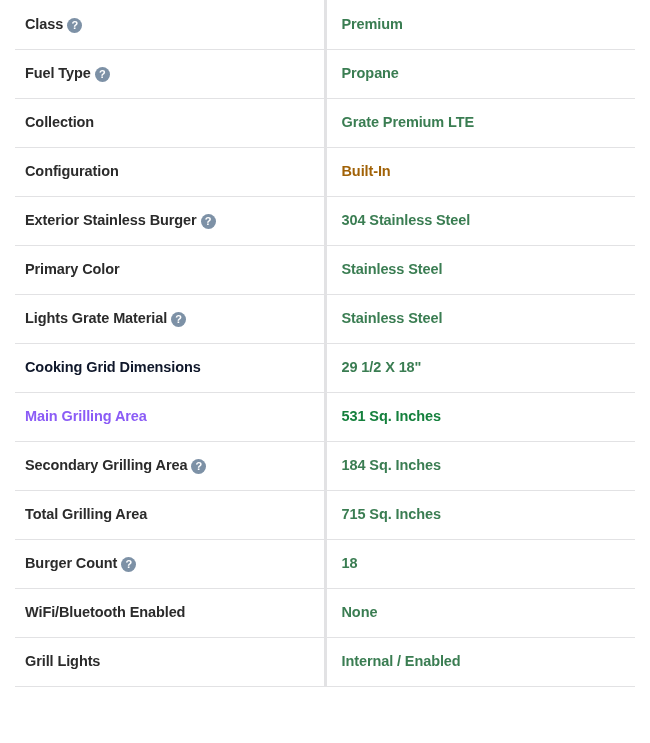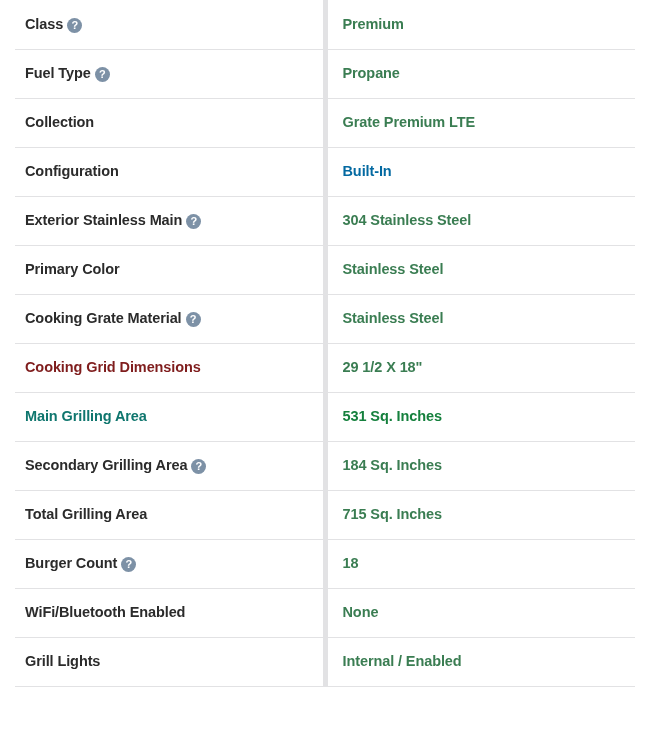--- a/index.html
+++ b/index.html
@@ -41,21 +41,21 @@
   .cell-label {
     width: 325px;
     padding-left: 25px;
     padding-right: 8px;
   }
 
   .cell-value {
     width: 310px;
     padding-left: 15px;
     padding-right: 15px;
-    border-left: 5px solid #0369a1;
+    border-left: 3px solid #0369a1;
   }
 
   
   .spec-table {
     margin-left: 0;
   }
 
   .label-inner {
     display: inline-flex;
     align-items: center;
@@ -144,63 +144,63 @@
             </div></td>
           <td class="spec-cell cell-value" style="border-bottom-color: rgb(226, 226, 228); border-left-color: rgb(226, 226, 228);">
             <div class="value-inner" style="color: rgb(58, 125, 82);">Grate Premium LTE</div>
           </td>
         </tr>
         <tr class="spec-row">
           <td class="spec-cell cell-label" style="border-bottom-color: rgb(226, 226, 228);"><div class="label-inner" style="color: rgb(43, 43, 43);">
               <span>Configuration</span>
             </div></td>
           <td class="spec-cell cell-value" style="border-bottom-color: rgb(226, 226, 228); border-left-color: rgb(226, 226, 228);">
-            <div class="value-inner" style="color: #0369a1;">Built-In</div>
-          </td>
-        </tr>
-        <tr class="spec-row">
-          <td class="spec-cell cell-label" style="border-bottom-color: rgb(226, 226, 228);"><div class="label-inner" style="color: rgb(43, 43, 43);">
-              <span>Exterior Stainless Main</span>
+            <div class="value-inner" style="color: #a16207;">Built-In</div>
+          </td>
+        </tr>
+        <tr class="spec-row">
+          <td class="spec-cell cell-label" style="border-bottom-color: rgb(226, 226, 228);"><div class="label-inner" style="color: rgb(43, 43, 43);">
+              <span>Exterior Stainless Burger</span>
               <span class="help-icon" style="background: rgb(125, 145, 166);">
                 <span>?</span>
               </span>
             </div></td>
           <td class="spec-cell cell-value" style="border-bottom-color: rgb(226, 226, 228); border-left-color: rgb(226, 226, 228);">
             <div class="value-inner" style="color: rgb(58, 125, 82);">304 Stainless Steel</div>
           </td>
         </tr>
         <tr class="spec-row">
           <td class="spec-cell cell-label" style="border-bottom-color: rgb(226, 226, 228); margin-top: 40px;"><div class="label-inner" style="color: rgb(43, 43, 43);">
               <span>Primary Color</span>
             </div></td>
           <td class="spec-cell cell-value" style="border-bottom-color: rgb(226, 226, 228); border-left-color: rgb(226, 226, 228);">
             <div class="value-inner" style="color: rgb(58, 125, 82);">Stainless Steel</div>
           </td>
         </tr>
         <tr class="spec-row">
           <td class="spec-cell cell-label" style="border-bottom-color: rgb(226, 226, 228);"><div class="label-inner" style="color: rgb(43, 43, 43);">
-              <span>Cooking Grate Material</span>
+              <span>Lights Grate Material</span>
               <span class="help-icon" style="background: rgb(125, 145, 166);">
                 <span>?</span>
               </span>
             </div></td>
           <td class="spec-cell cell-value" style="border-bottom-color: rgb(226, 226, 228); border-left-color: rgb(226, 226, 228);">
             <div class="value-inner" style="color: rgb(58, 125, 82);">Stainless Steel</div>
           </td>
         </tr>
         <tr class="spec-row">
-          <td class="spec-cell cell-label" style="border-bottom-color: rgb(226, 226, 228);"><div class="label-inner" style="color: #7f1d1d;">
+          <td class="spec-cell cell-label" style="border-bottom-color: rgb(226, 226, 228);"><div class="label-inner" style="color: #0f172a;">
               <span>Cooking Grid Dimensions</span>
             </div></td>
           <td class="spec-cell cell-value" style="border-bottom-color: rgb(226, 226, 228); border-left-color: rgb(226, 226, 228);">
             <div class="value-inner" style="color: rgb(58, 125, 82);">29 1/2 X 18"</div>
           </td>
         </tr>
         <tr class="spec-row">
-          <td class="spec-cell cell-label" style="border-bottom-color: rgb(226, 226, 228);"><div class="label-inner" style="color: #0f766e;">
+          <td class="spec-cell cell-label" style="border-bottom-color: rgb(226, 226, 228);"><div class="label-inner" style="color: #8b5cf6;">
               <span>Main Grilling Area</span>
             </div></td>
           <td class="spec-cell cell-value" style="border-bottom-color: rgb(226, 226, 228); border-left-color: rgb(226, 226, 228);">
             <div class="value-inner" style="color: #15803d;">531 Sq. Inches</div>
           </td>
         </tr>
         <tr class="spec-row">
           <td class="spec-cell cell-label" style="border-bottom-color: rgb(226, 226, 228);"><div class="label-inner" style="color: rgb(43, 43, 43);">
               <span>Secondary Grilling Area</span>
               <span class="help-icon" style="background: rgb(125, 145, 166);">

